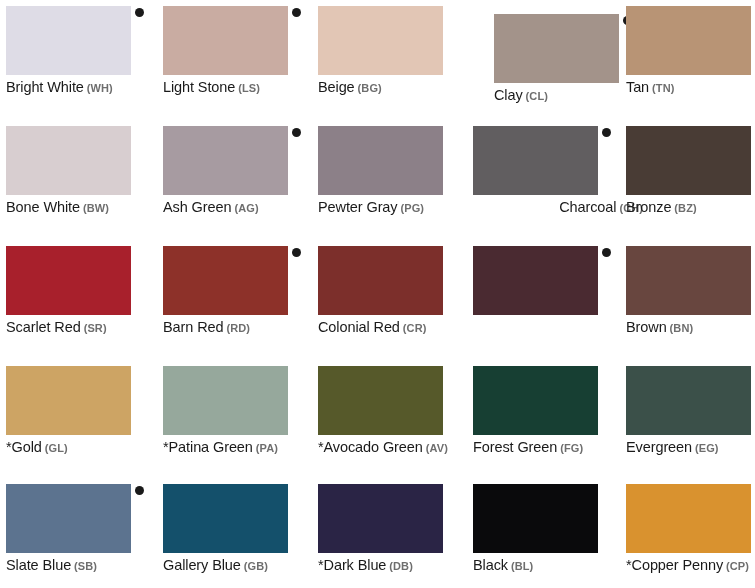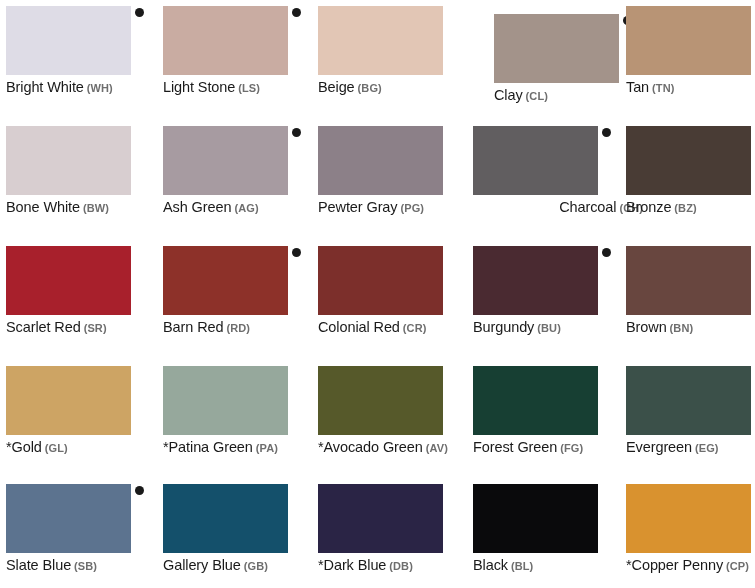--- a/index.html
+++ b/index.html
@@ -131,21 +131,20 @@
       <span class="swatch-dot"></span>
       <div class="swatch-label"><span class="swatch-name">Barn Red</span><span class="swatch-code">(RD)</span></div>
     </div>
     <div class="swatch-cell" style="left: 312px; top: 240px;">
       <div class="swatch-chip" title="Colonial Red" style="background: rgb(124, 47, 43);"></div>
       <div class="swatch-label"><span class="swatch-name">Colonial Red</span><span class="swatch-code">(CR)</span></div>
     </div>
     <div class="swatch-cell" style="left: 467px; top: 240px;">
       <div class="swatch-chip" title="Burgundy" style="background: rgb(74, 42, 49);"></div>
       <span class="swatch-dot"></span>
-      <div class="swatch-label"><span class="swatch-name">Burgundy</span><span class="swatch-code">(BU)</span></div>
     </div>
     <div class="swatch-cell" style="left: 620px; top: 240px;">
       <div class="swatch-chip" title="Brown" style="background: rgb(104, 70, 63);"></div>
       <div class="swatch-label"><span class="swatch-name">Brown</span><span class="swatch-code">(BN)</span></div>
     </div>
     <div class="swatch-cell" style="left: 0px; top: 360px;">
       <div class="swatch-chip" title="*Gold" style="background: rgb(205, 164, 100);"></div>
       <div class="swatch-label"><span class="swatch-name">*Gold</span><span class="swatch-code">(GL)</span></div>
     </div>
     <div class="swatch-cell" style="left: 157px; top: 360px;">

